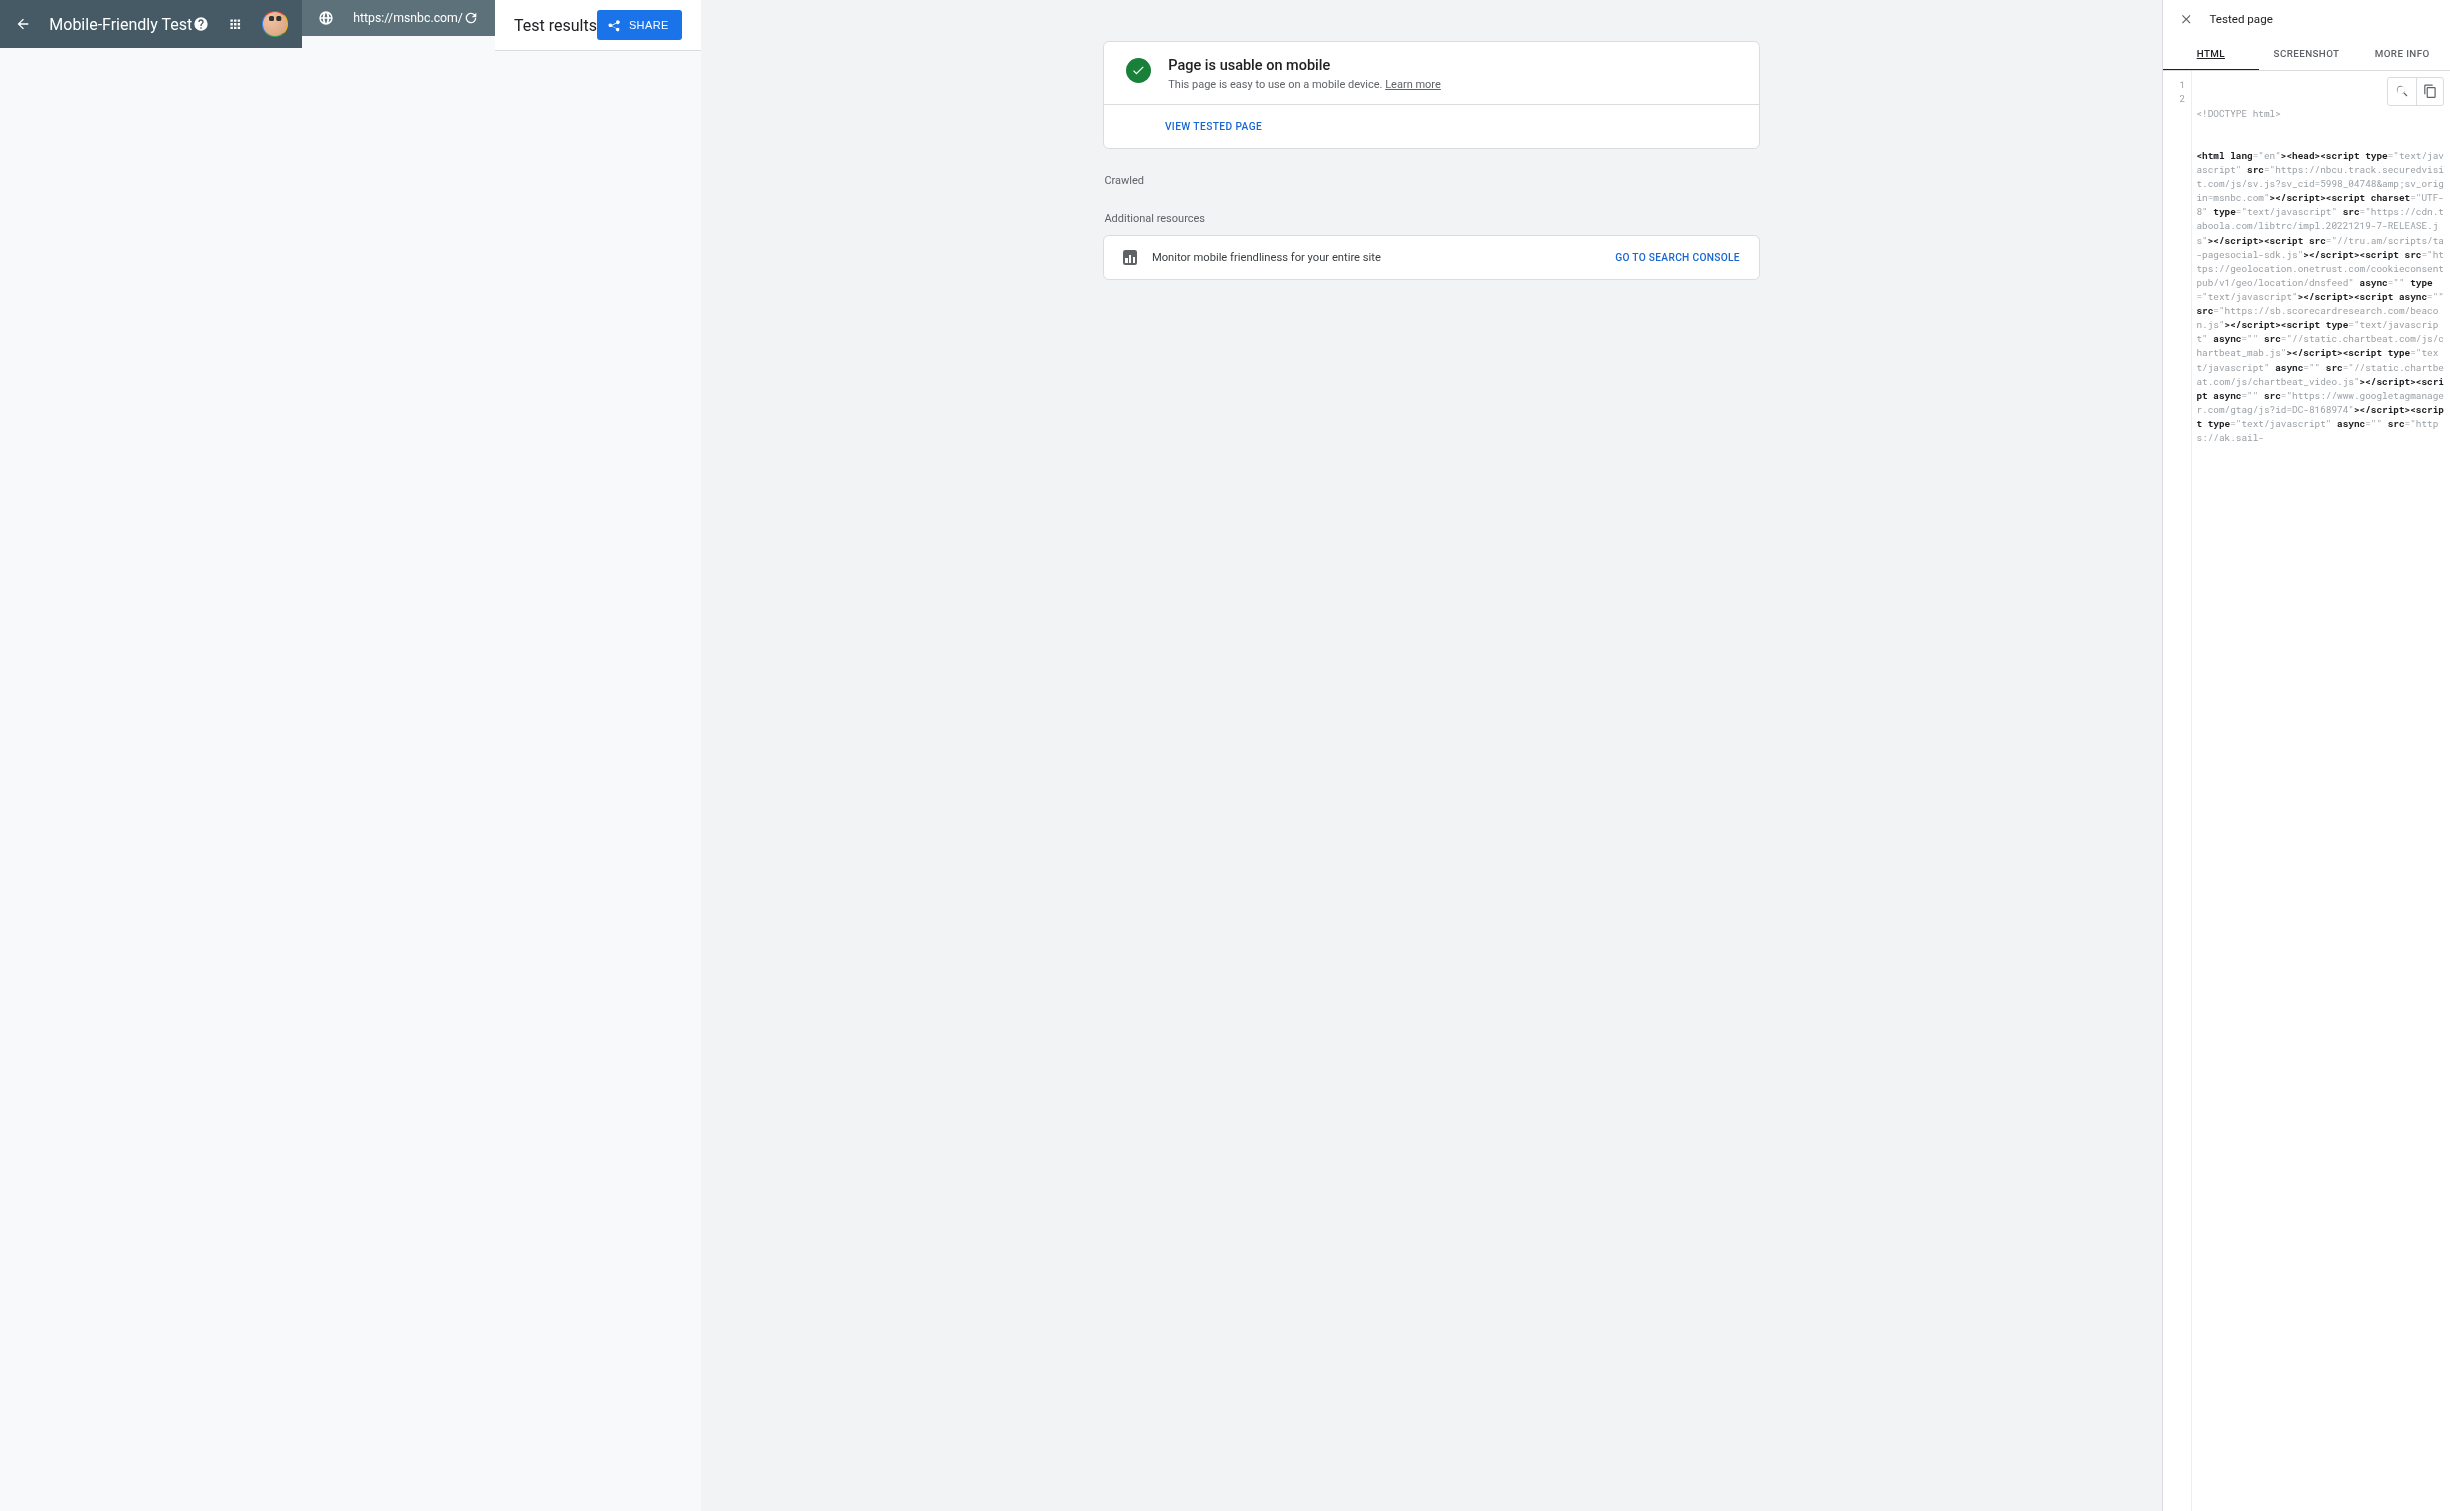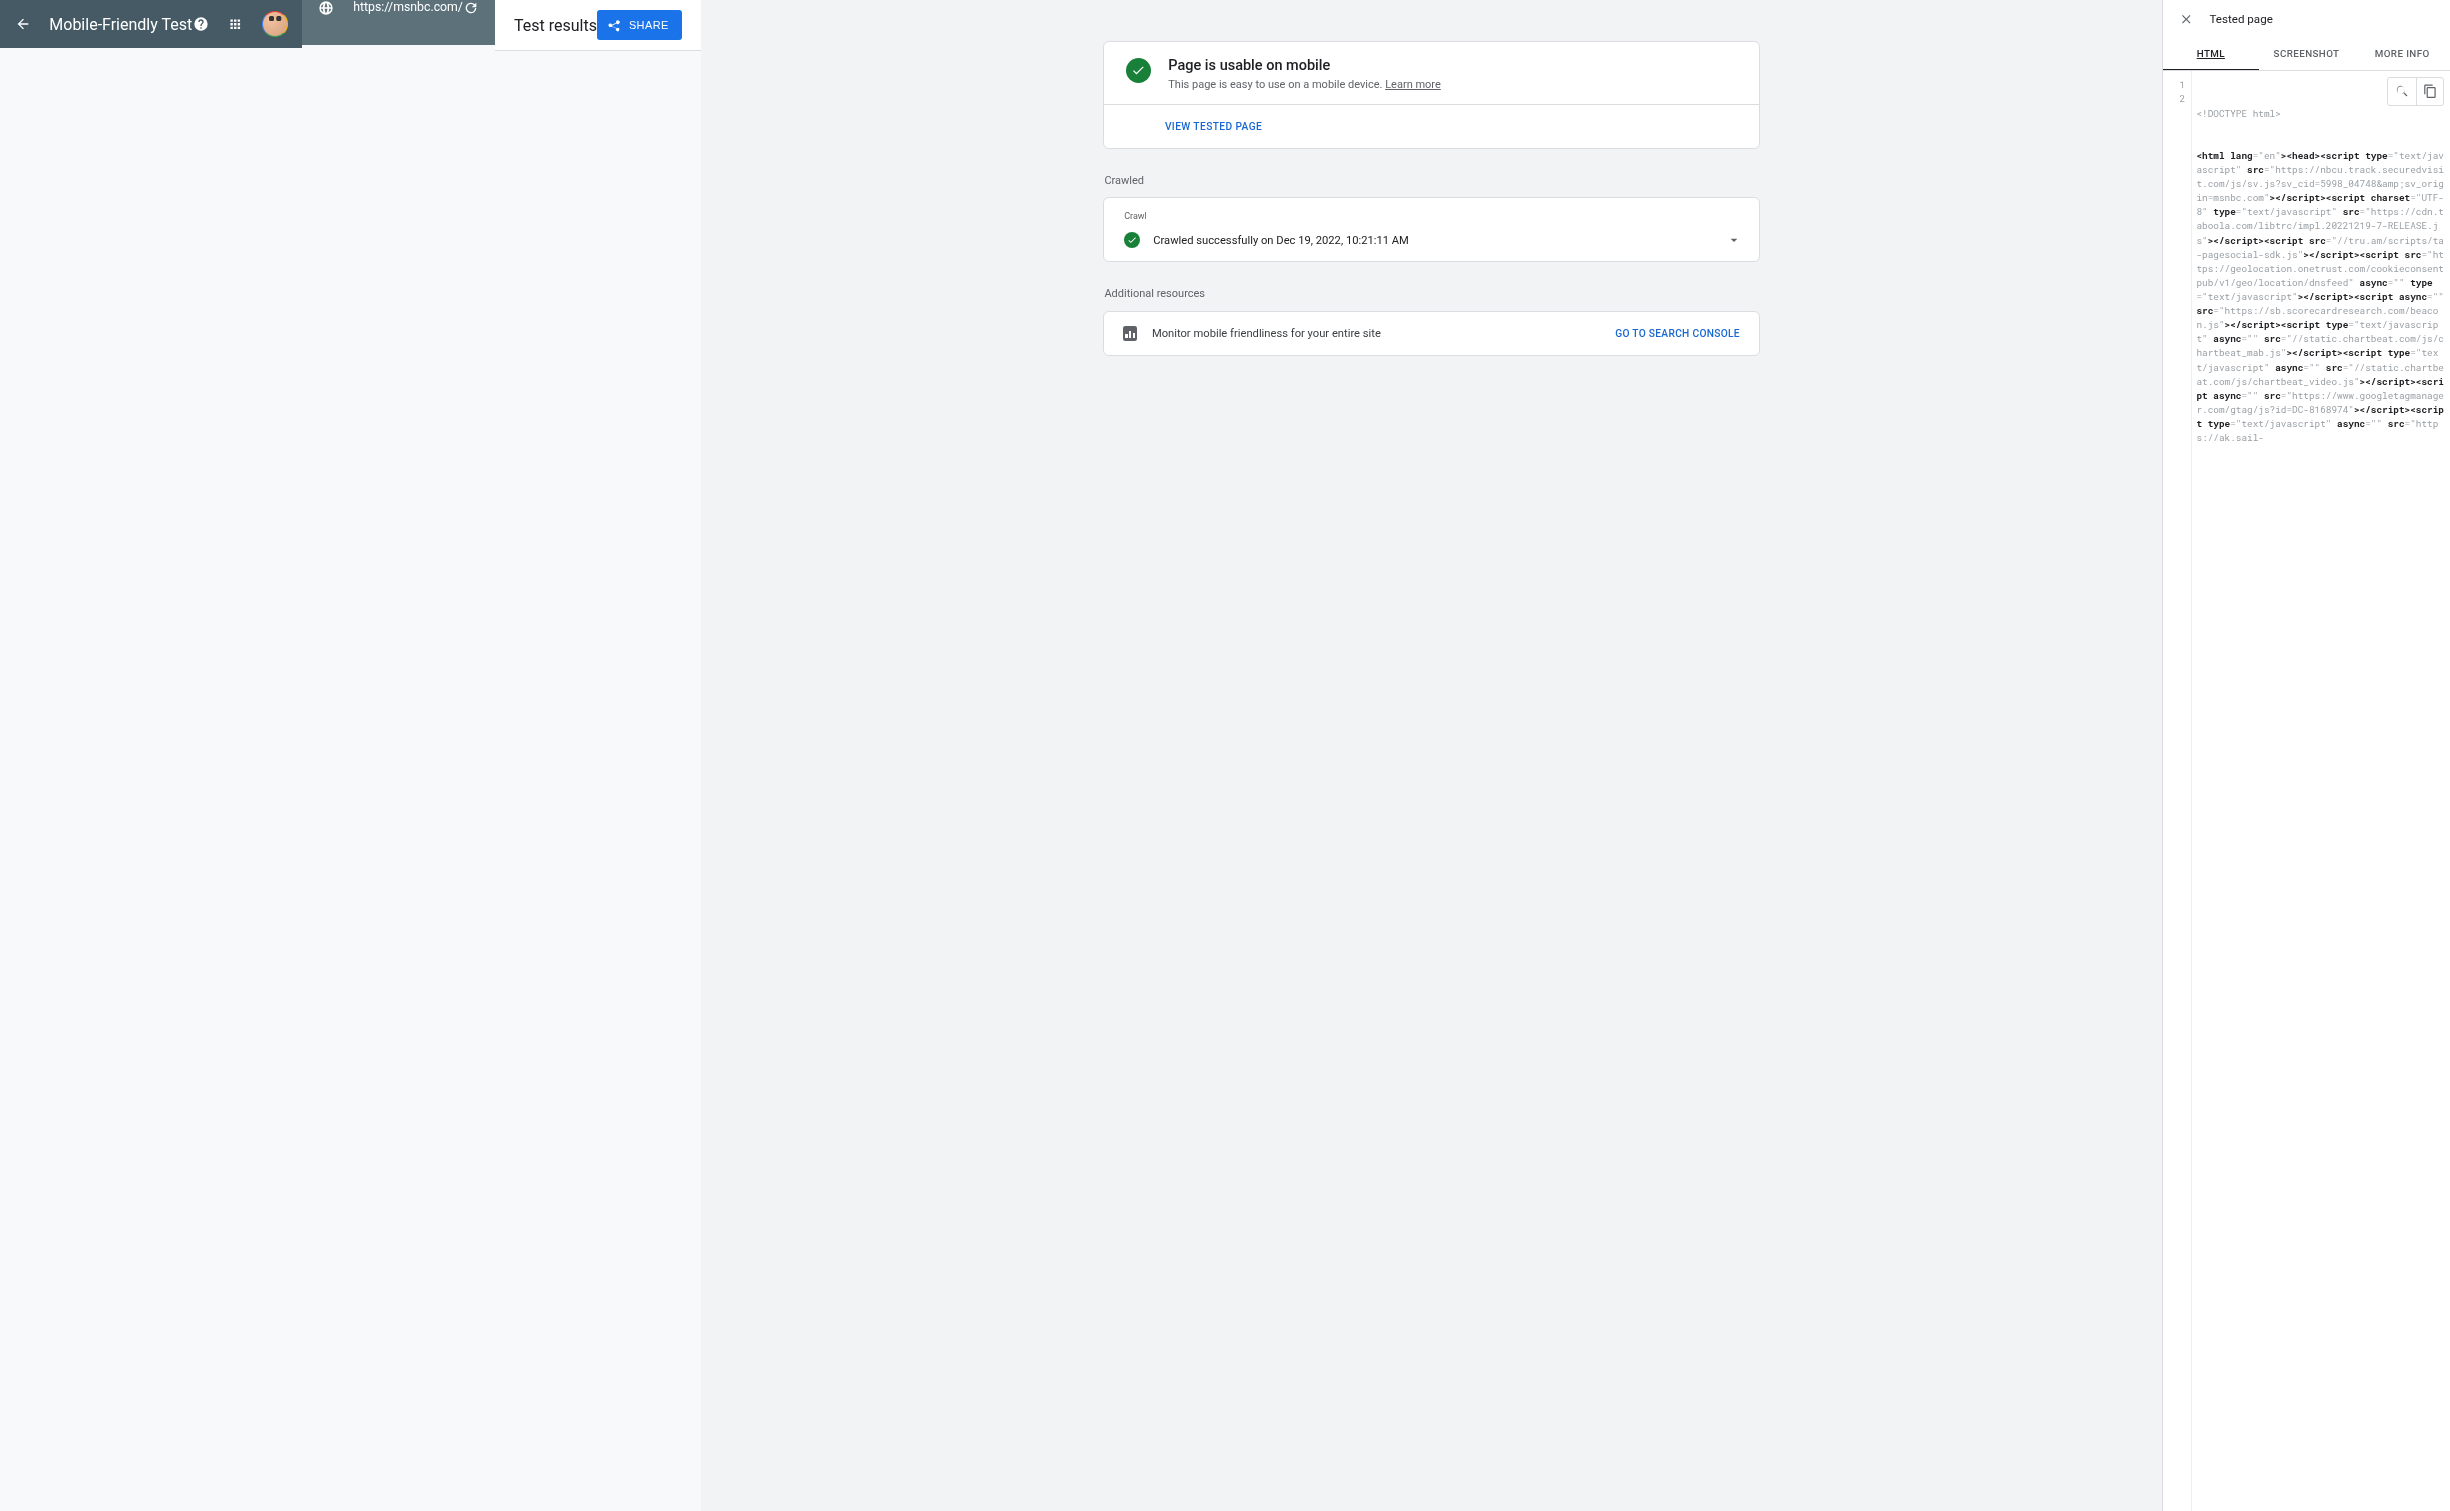--- a/index.html
+++ b/index.html
@@ -9,21 +9,21 @@
   
   .header { background: #455a64; color: #fff; display: flex; align-items: center; height: 48px; padding: 0 14.5px; }
   .back { width: 17.4px; height: 17.4px; display: flex; align-items: center; justify-content: center; cursor: pointer; }
   .title { font-size: 16px; font-weight: 400; margin-left: 17.4px; flex: 1; }
   .header-icons { display: flex; align-items: center; gap: 17.4px; }
   .header-icon { width: 17.4px; height: 17.4px; display: flex; align-items: center; justify-content: center; cursor: pointer; }
   .avatar { width: 26px; height: 26px; border-radius: 50%; background: radial-gradient(circle at 30% 30%, #f4c2a0, #d4a080); border: 1.8px solid; border-color: #ea4335 #fbbc04 #34a853 #4285f4; cursor: pointer; position: relative; overflow: hidden; }
   .avatar::after { content:""; position:absolute; top:4.4px; left:5.8px; width:5.8px; height:4.4px; background:#333; border-radius:1.5px; box-shadow: 7.3px 0 #333; }
 
   
-  .url-bar { background: #5c717a; display: flex; height: 45px; padding: 0 16px; color: #fff; }
+  .url-bar { background: #5c717a; display: flex; align-items: center; height: 36px; padding: 0 16px; color: #fff; }
   .url-input { flex: 1; margin-left: 19px; font-size: 12.3px; color: #fff; font-weight: 400; }
   .reload { cursor: pointer; }
 
   
   .subheader { background: #fff; display: flex; align-items: center; height: 51px; padding: 0 19px; border-bottom: 0.7px solid #dadce0; }
   .subheader-title { font-size: 16px; color: #202124; flex: 1; font-weight: 400; }
   .share-btn { background: #1a73e8; color: #fff; border: none; border-radius: 2.9px; padding: 7.3px 13px 7.3px 10.2px; font-size: 11px; font-weight: 500; letter-spacing: 0.4px; display: flex; align-items: center; gap: 7.3px; cursor: pointer; }
 
   
   .body { flex: 1; display: flex; overflow: hidden; background: #f1f3f4; }
@@ -139,36 +139,20 @@
               <div class="status-sub">
                 <span>This page is easy to use on a mobile device. </span><a>Learn more</a>
               </div>
             </div>
           </div>
           <div class="divider"></div>
           <div class="view-tested">VIEW TESTED PAGE</div>
         </div>
 
         <div class="section-label">Crawled</div>
-        <div class="card crawl-card">
-          <div class="crawl-label">Crawl</div>
-          <div class="crawl-row">
-            <div class="crawl-check">
-              <svg width="10.2" height="10.2" viewBox="0 0 24 24" fill="white">
-                  <path d="M9 16.17L4.83 12 3.41 13.41 9 19 21 7l-1.41-1.41z"></path>
-                </svg>
-            </div>
-            <div class="crawl-text">Crawled successfully on Dec 19, 2022, 10:21:11 AM</div>
-            <div class="chevron">
-              <svg width="16" height="16" viewBox="0 0 24 24" fill="#5f6368">
-                  <path d="M7 10l5 5 5-5z"></path>
-                </svg>
-            </div>
-          </div>
-        </div>
 
         <div class="section-label">Additional resources</div>
         <div class="card monitor-card">
           <div class="monitor-icon">
             <span style="height:4.4px"></span>
               <span style="height:7.3px"></span>
               <span style="height:5.8px"></span>
           </div>
           <div class="monitor-text">Monitor mobile friendliness for your entire site</div>
           <div class="goto-link">GO TO SEARCH CONSOLE</div>

